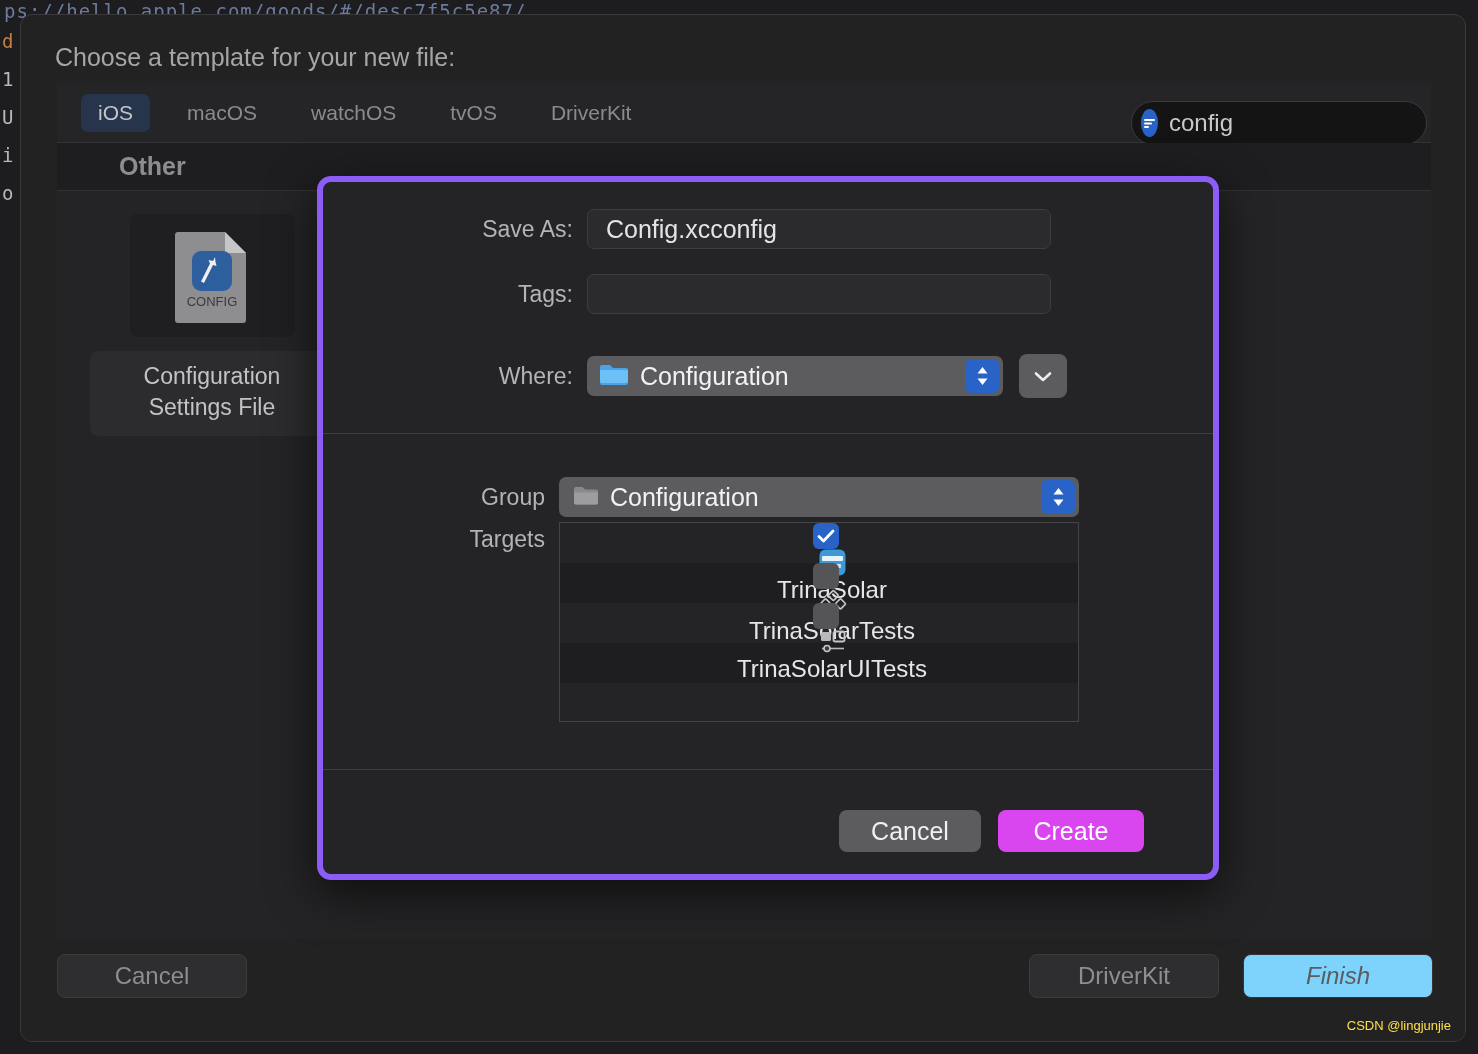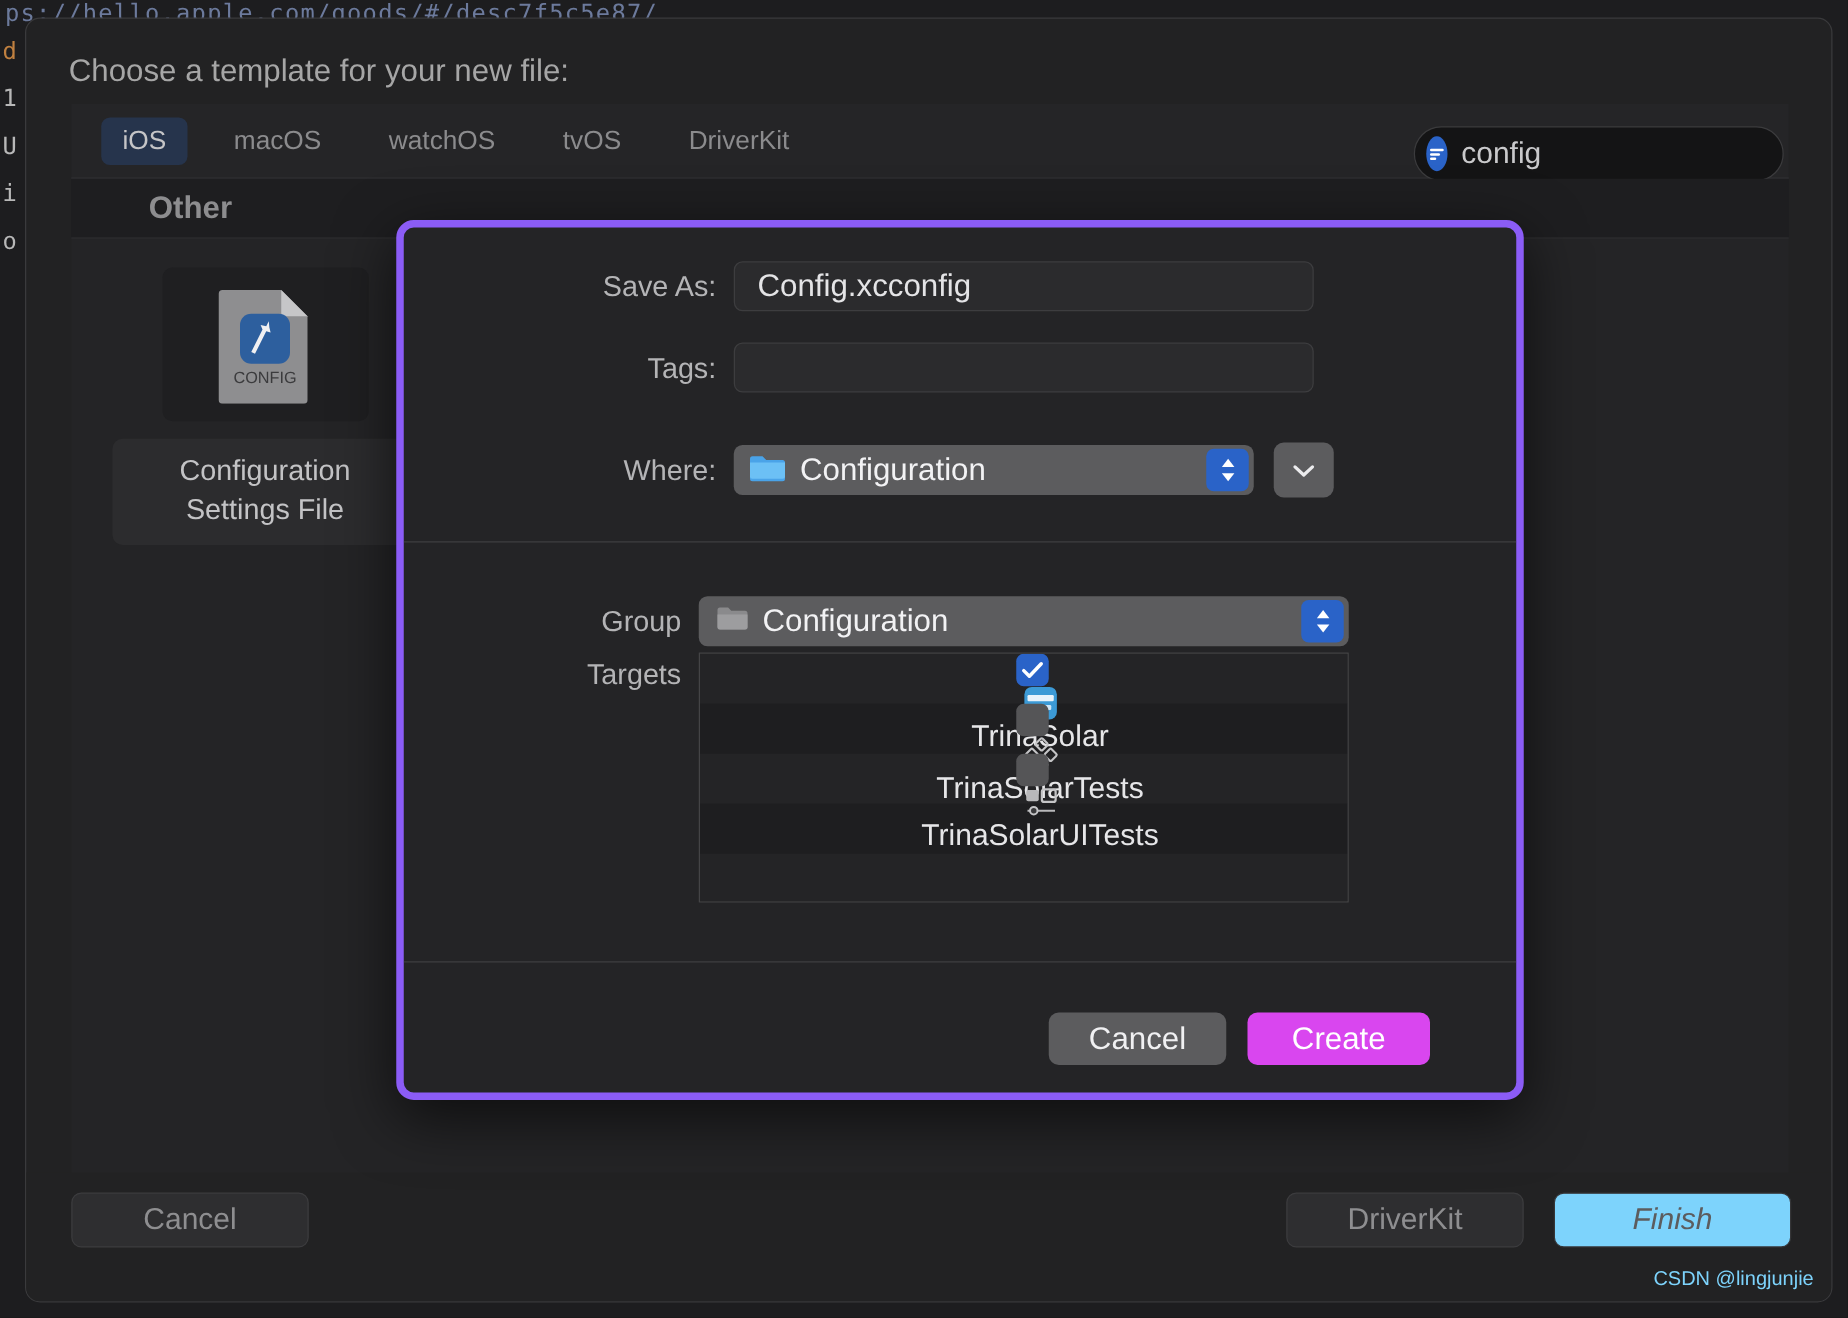--- a/index.html
+++ b/index.html
@@ -133,21 +133,21 @@
     font-size: 24px; color: #8e8e90;
     display: flex; align-items: center; justify-content: center;
   }
   .footer-btn.disabled { color: #5c5c5e; background: #7dd3fc; border-color: #353537; font-style: italic; }
   #btn-cancel-wizard { left: 36px; }
   #btn-previous { right: 246px; }
   #btn-finish { right: 32px; }
 
   #watermark {
     position: absolute; right: 14px; bottom: 8px;
-    font-size: 16px; color: #7dd3fc;
+    font-size: 13px; color: #fde047;
   }
 
   
   #sheet {
     position: absolute; left: 317px; top: 176px;
     width: 902px; height: 704px;
     background: #242426;
     border: 6px solid #8b5cf6;
     border-radius: 14px;
     box-shadow: 0 14px 48px rgba(0,0,0,.62);

